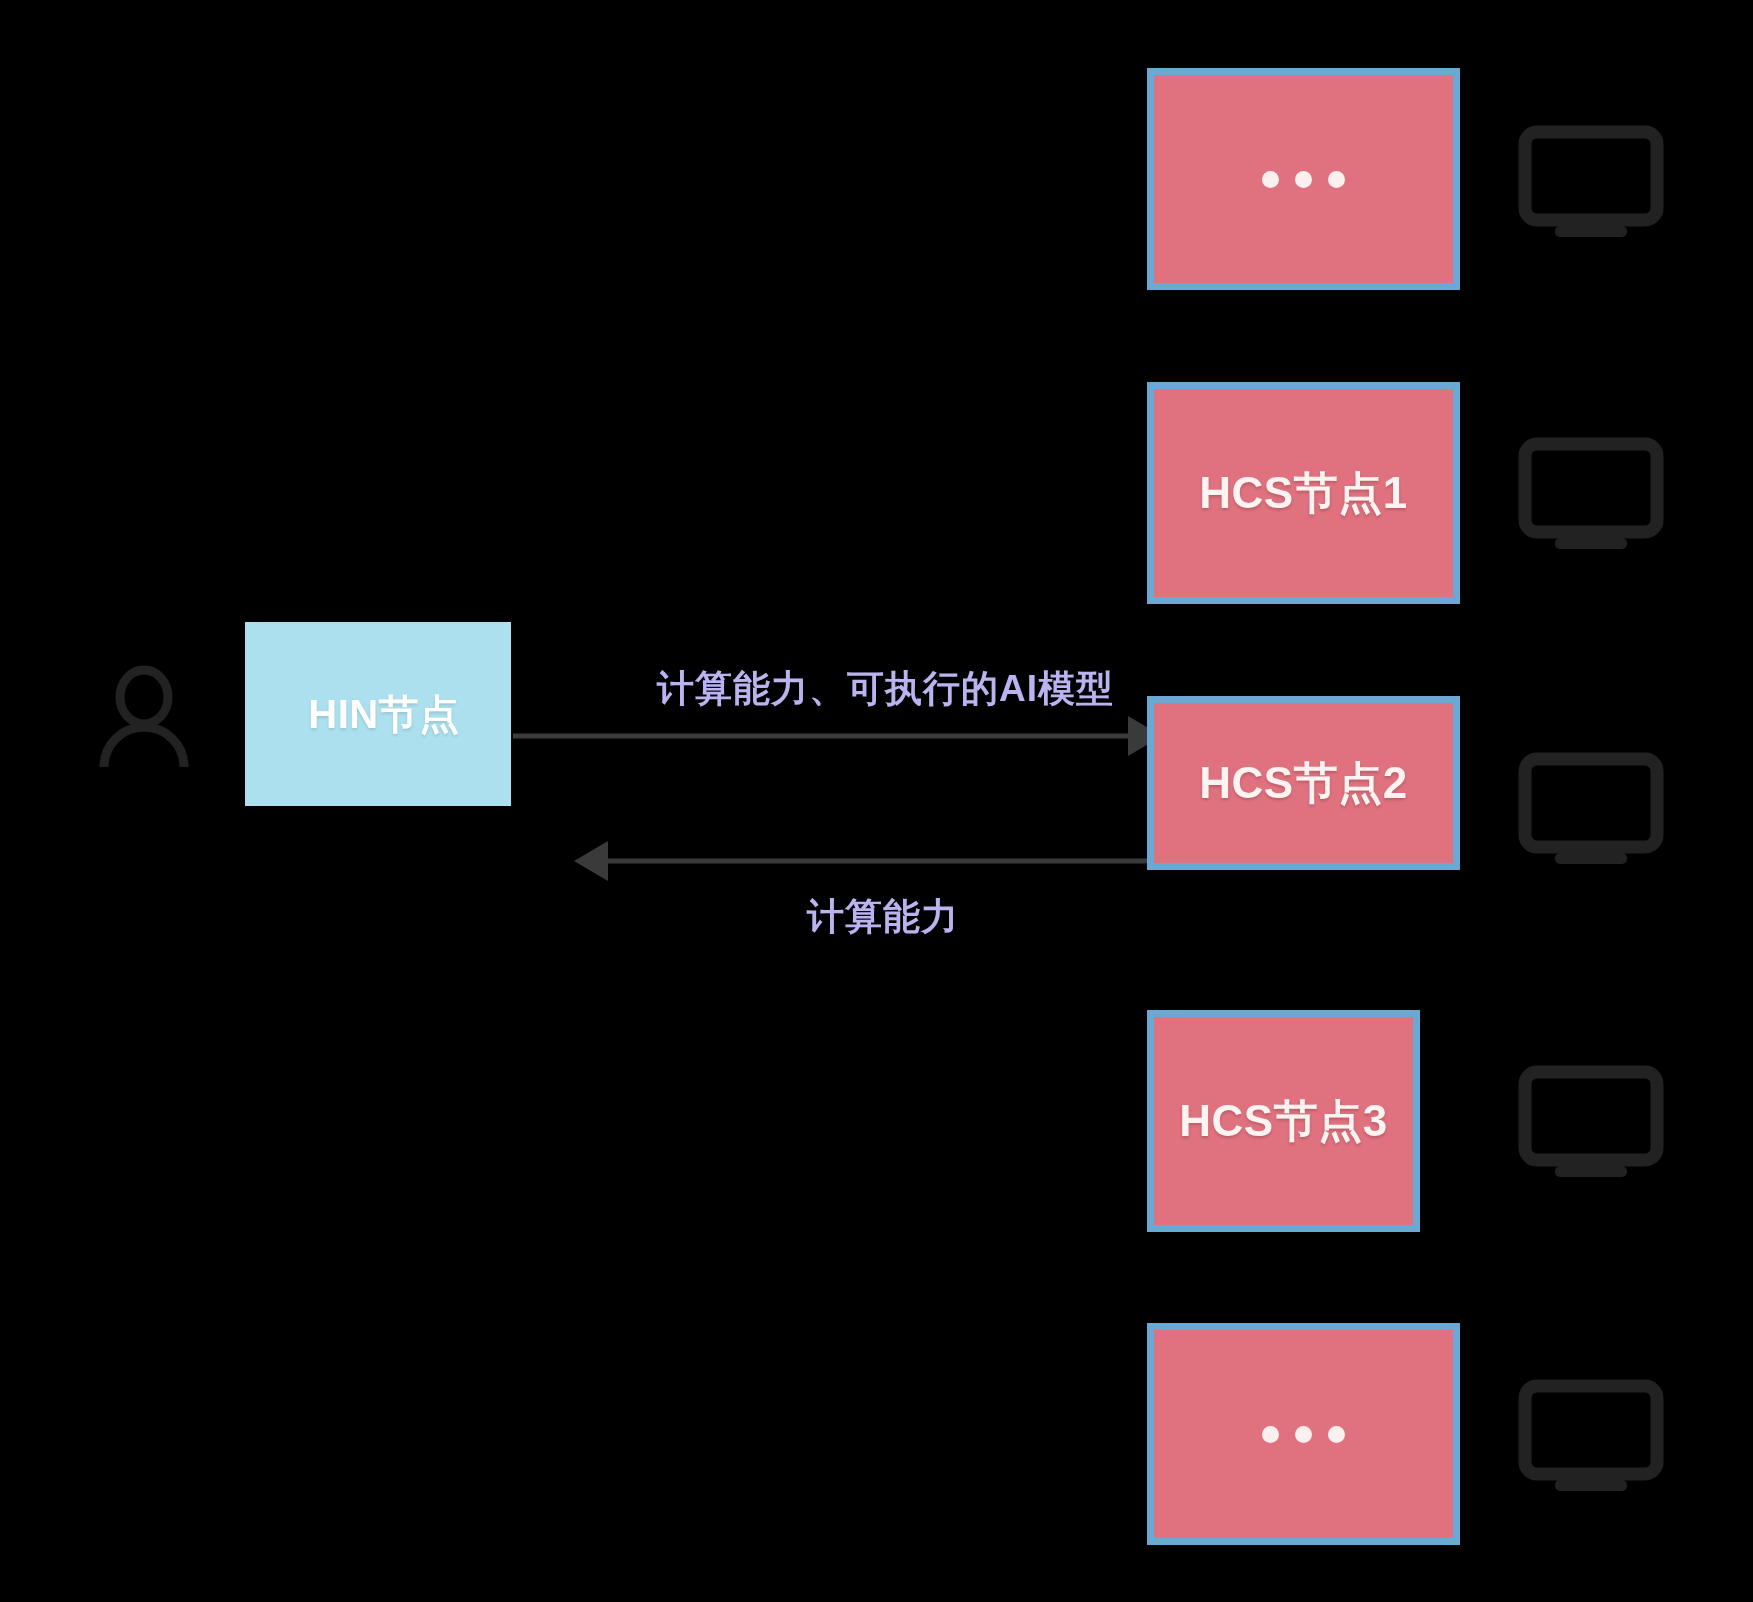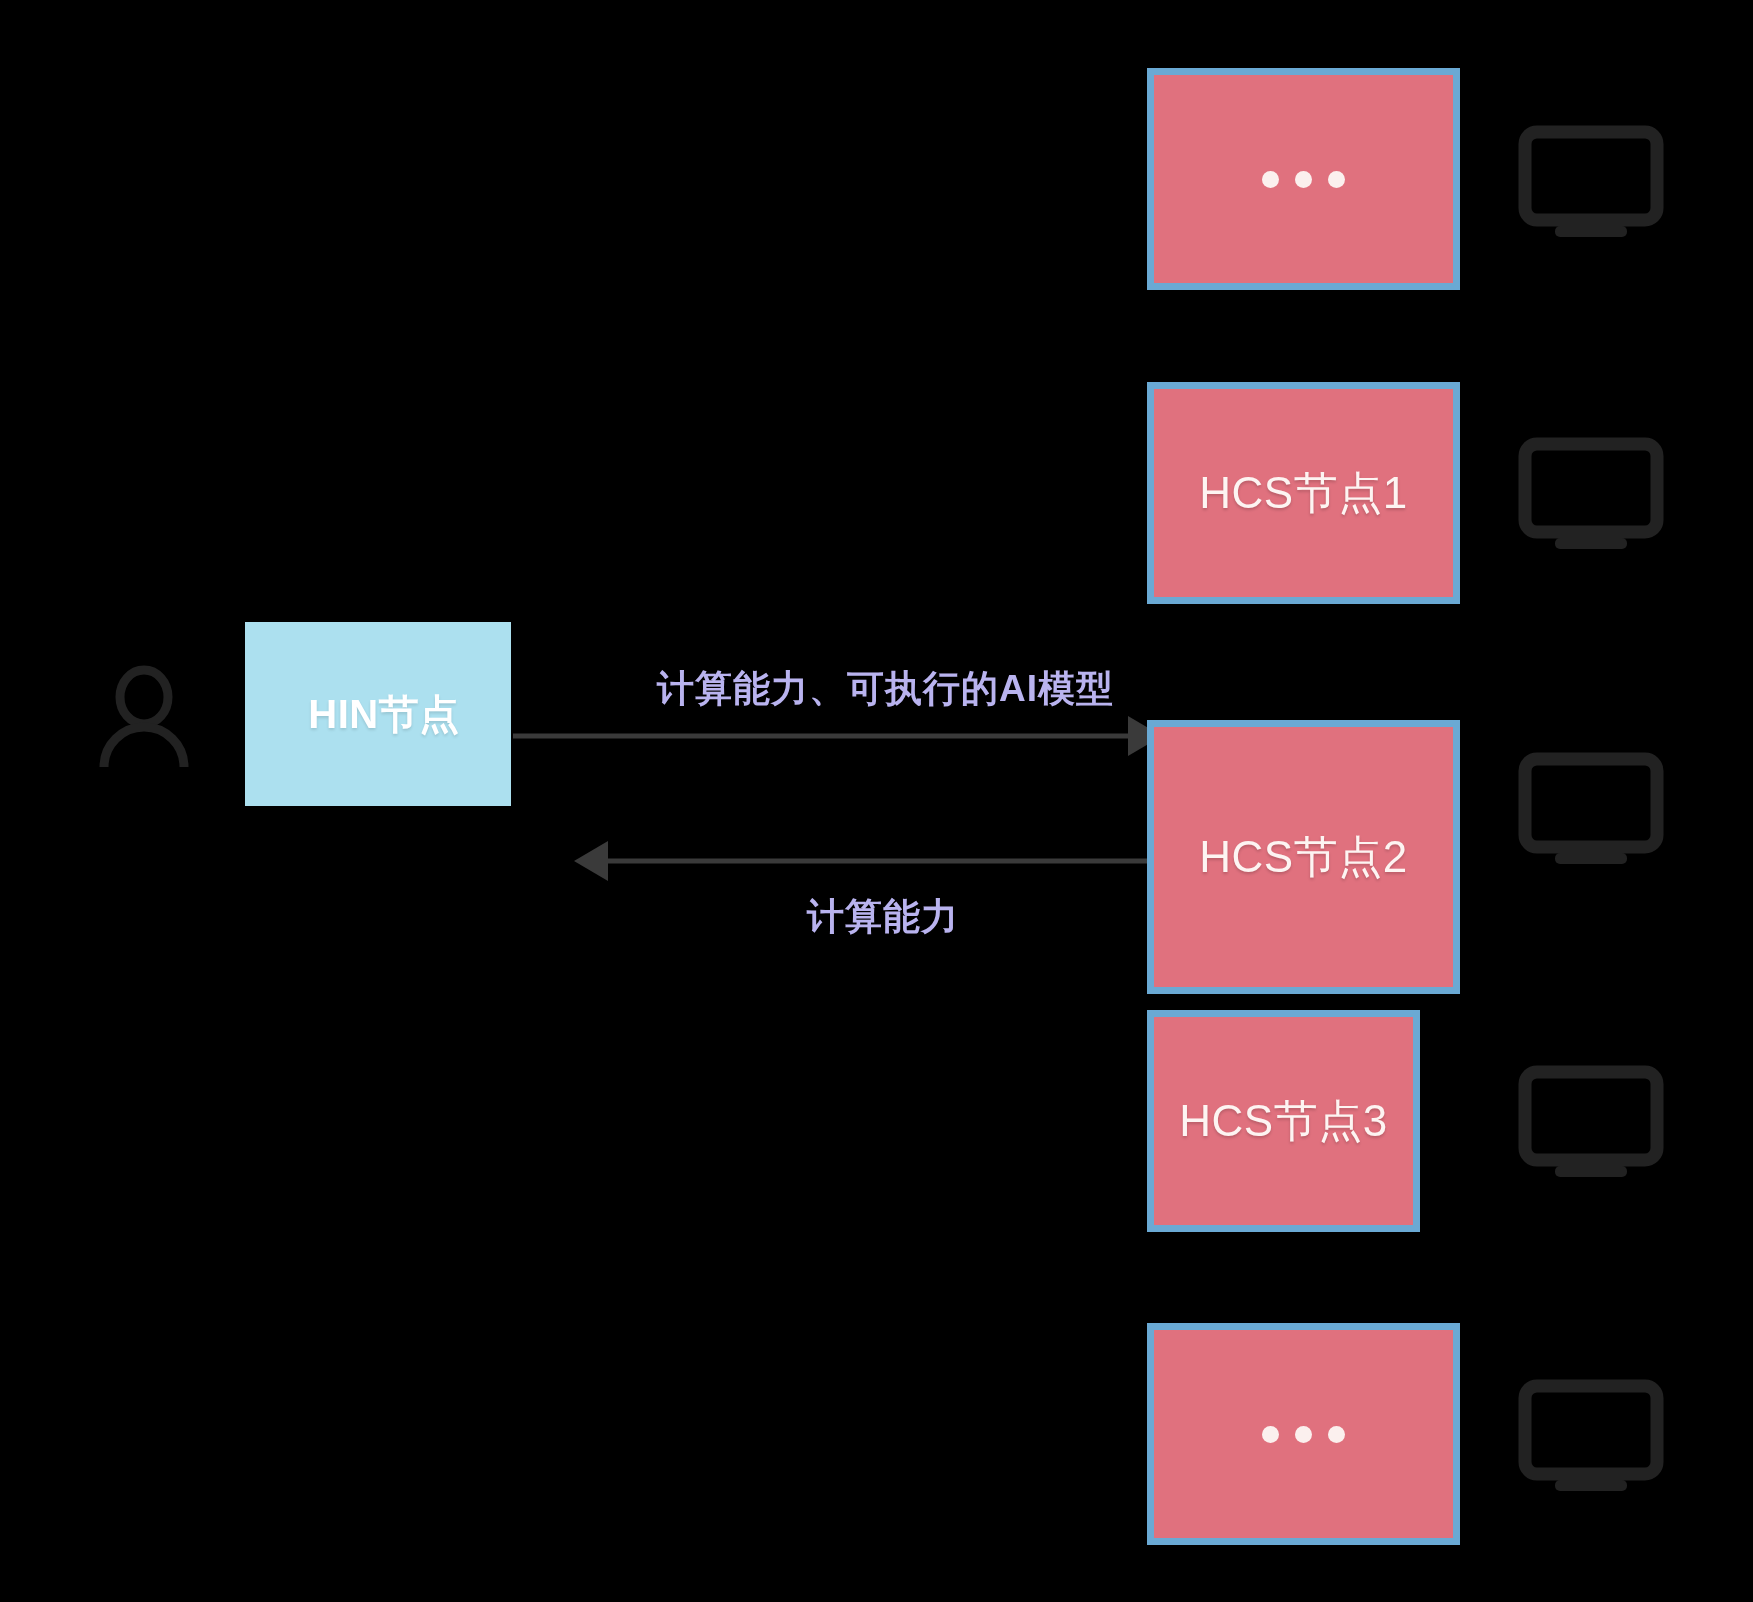--- a/index.html
+++ b/index.html
@@ -4,21 +4,21 @@
 <style>
   html,body{margin:0;padding:0;background:#000;}
   body{width:1753px;height:1602px;position:relative;overflow:hidden;
        font-family:"Liberation Sans","DejaVu Sans",sans-serif;}
   #stage{position:absolute;inset:0;width:1753px;height:1602px;background:#000;}
 
   .node-box{position:absolute;box-sizing:border-box;display:flex;
             align-items:center;justify-content:center;}
 
   .hcs-box{border:7px solid #6aa9d4;background:#e0717e;}
-  .hcs-label{color:#fdf4f2;font-size:44px;font-weight:normal;letter-spacing:.5px;
+  .hcs-label{color:#fdf4f2;font-size:44px;font-weight:bold;letter-spacing:.5px;
              text-shadow:0 2px 3px rgba(0,0,0,.18);}
 
   .hin-box{background:#ace0ef;padding-left:12px;}
   .hin-label{color:#ffffff;font-size:40px;font-weight:bold;letter-spacing:.5px;
              text-shadow:0 2px 3px rgba(0,0,0,.12);}
 
   .dots{display:flex;gap:16px;align-items:center;}
   .dots i{width:17px;height:17px;border-radius:50%;background:#fbf0ee;display:block;}
 
   .edge-label{position:absolute;color:#b9b3ef;font-size:37px;font-weight:bold;
@@ -83,21 +83,21 @@
     <span class="hcs-label">HCS节点1</span>
   </div>
   <div class="monitor" style="left:1521px;top:440px;width:140px;height:110px;">
     <svg width="140" height="110" viewBox="0 0 140 110">
       <rect x="4" y="4" width="132" height="88" rx="12" ry="12" fill="none" stroke="#222222" stroke-width="13"></rect>
       <rect x="56" y="88" width="28" height="14" fill="#222222"></rect>
       <rect x="34" y="98" width="72" height="11" rx="5" fill="#222222"></rect>
     </svg>
   </div>
 
-  <div class="node-box hcs-box" style="left:1147px;top:696px;width:313px;height:274px;margin-top:24px;">
+  <div class="node-box hcs-box" style="left:1147px;top:696px;width:313px;height:174px;">
     <span class="hcs-label">HCS节点2</span>
   </div>
   <div class="monitor" style="left:1521px;top:755px;width:140px;height:110px;">
     <svg width="140" height="110" viewBox="0 0 140 110">
       <rect x="4" y="4" width="132" height="88" rx="12" ry="12" fill="none" stroke="#222222" stroke-width="13"></rect>
       <rect x="56" y="88" width="28" height="14" fill="#222222"></rect>
       <rect x="34" y="98" width="72" height="11" rx="5" fill="#222222"></rect>
     </svg>
   </div>
 

